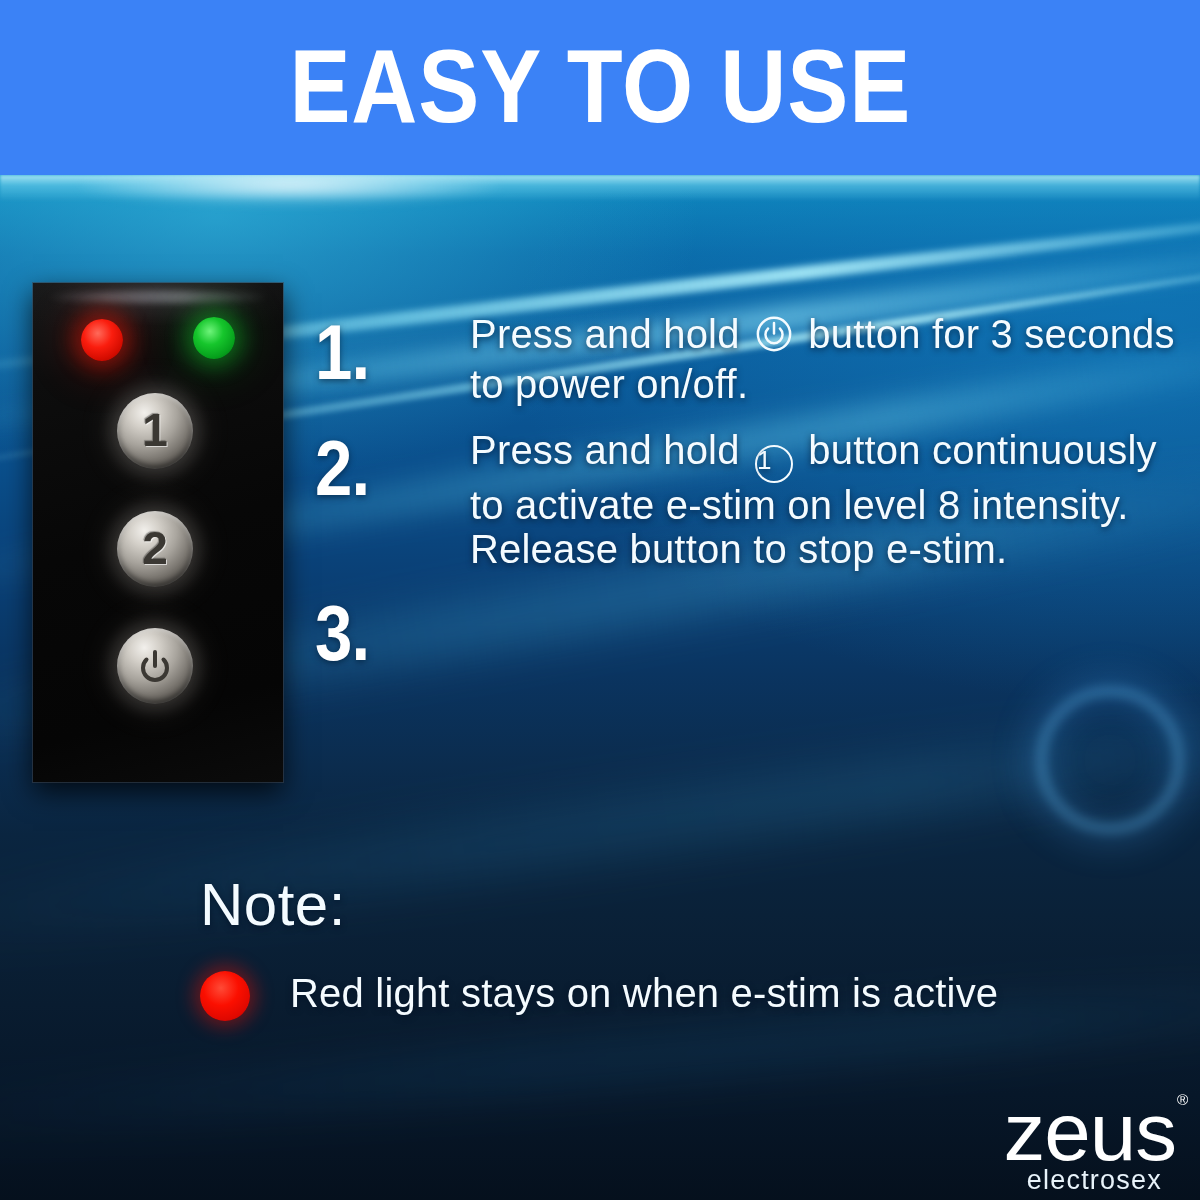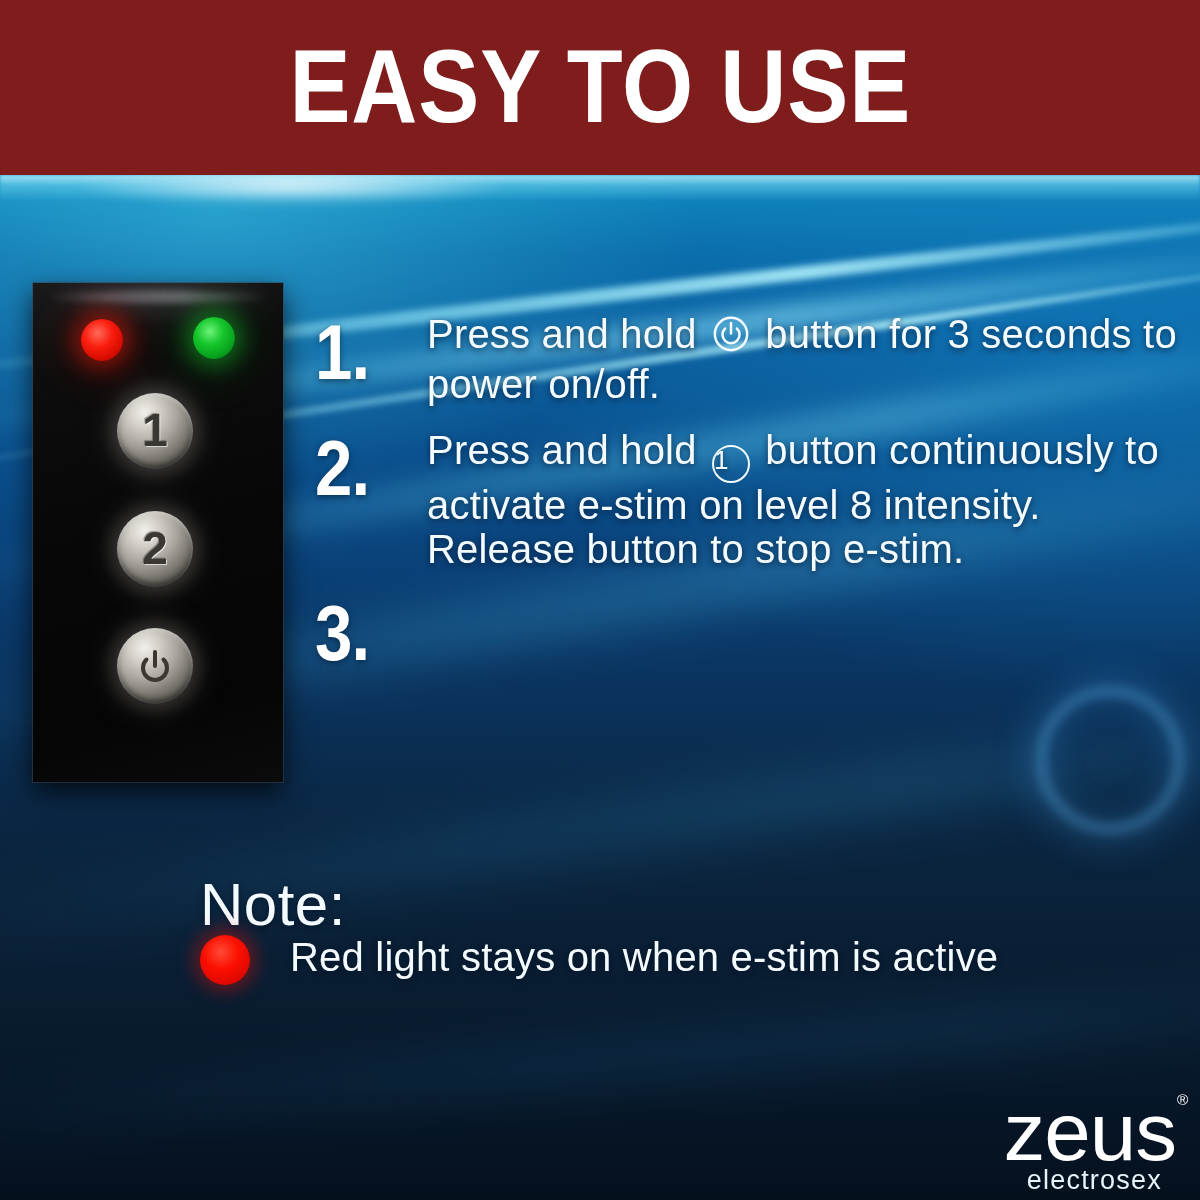--- a/index.html
+++ b/index.html
@@ -18,21 +18,21 @@
     overflow: hidden;
     background: #000;
   }
 
   
   .header-band {
     position: absolute;
     left: 0; top: 0;
     width: 1200px;
     height: 175px;
-    background: #7f1d1d;
+    background: #3b82f6;
     display: flex;
     align-items: center;
     justify-content: center;
     z-index: 10;
   }
   .header-title {
     color: #ffffff;
     font-family: "Liberation Sans Narrow", "Liberation Sans", sans-serif;
     font-weight: bold;
     font-size: 104px;
@@ -250,20 +250,21 @@
   .step-text {
     flex: 1 1 auto;
     color: #f4fbff;
     font-family: "Liberation Sans Narrow", "Liberation Sans", sans-serif;
     font-weight: normal;
     font-size: 40px;
     line-height: 1.12;
     letter-spacing: 0.2px;
     text-shadow: 0 2px 6px rgba(0,20,44,0.70);
     padding-top: 2px;
+    margin-left: 43px;
   }
   .step-text .sym {
     display: inline-block;
     vertical-align: -5px;
     margin: 0 4px;
   }
   .circ-sym {
     display: inline-flex;
     align-items: center;
     justify-content: center;
@@ -286,20 +287,21 @@
     left: 200px; top: 700px;
     width: 860px;
   }
   .note-title {
     color: #f4fbff;
     font-family: "Liberation Sans Narrow", "Liberation Sans", sans-serif;
     font-size: 60px;
     line-height: 1;
     letter-spacing: 0.5px;
     text-shadow: 0 2px 6px rgba(0,16,36,0.7);
+    margin-bottom: 36px;
   }
   .note-row {
     display: flex;
     margin-bottom: 26px;
   }
   .note-dot {
     flex: 0 0 auto;
     width: 50px; height: 50px;
     border-radius: 50%;
     margin-right: 40px;

